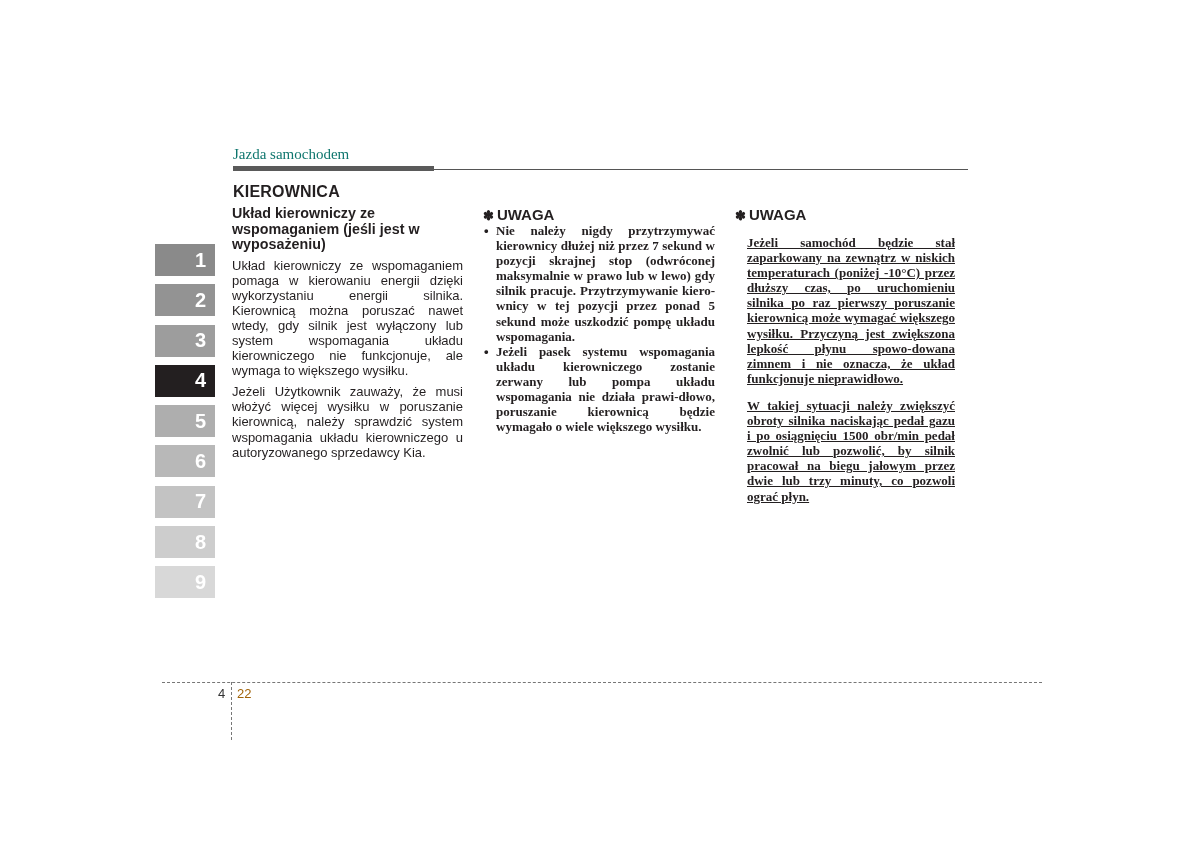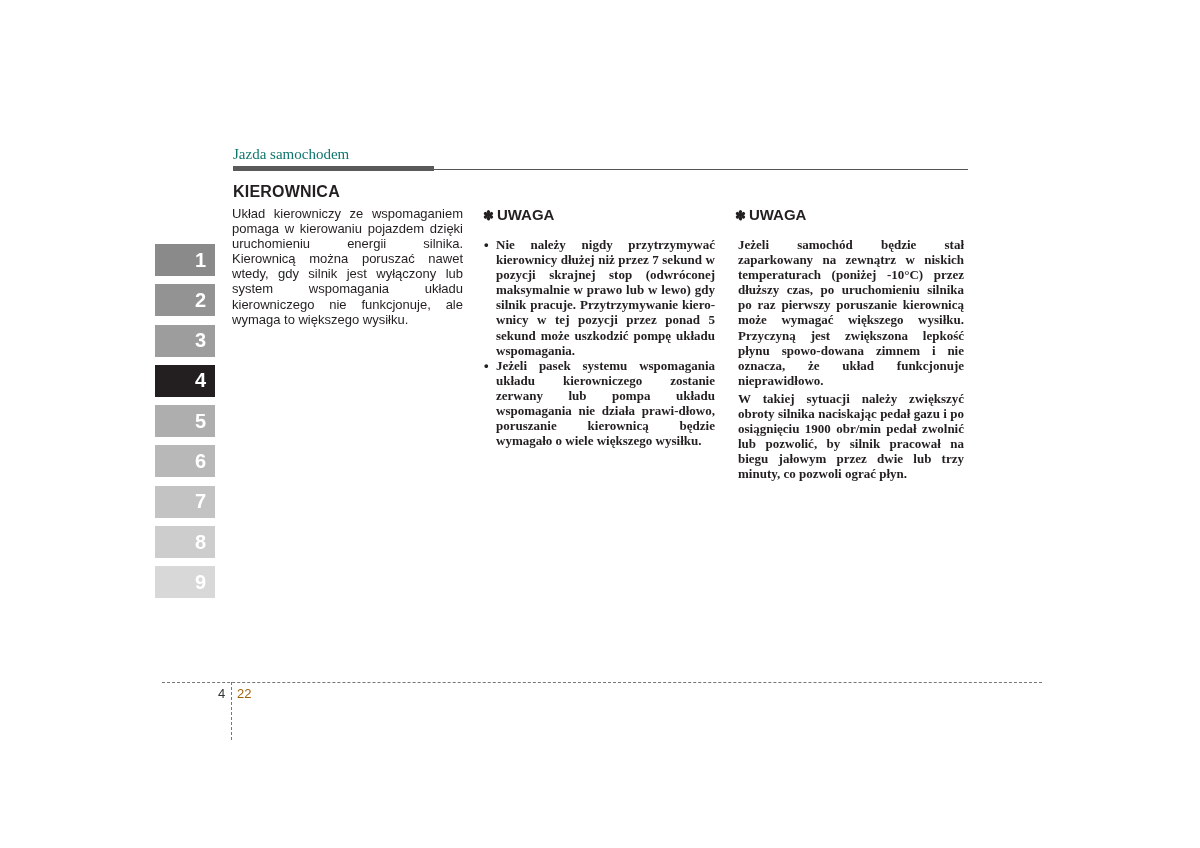--- a/index.html
+++ b/index.html
@@ -31,30 +31,30 @@
       position: absolute; left: 233px; top: 183px;
       font-weight: bold; font-size: 16px; letter-spacing: 0.2px;
     }
     .col1 { position: absolute; left: 232px; top: 206px; width: 231px; }
     .subheading { font-weight: bold; font-size: 14.3px; line-height: 15.5px; margin: 0 0 5px 0; }
     .body-p {
       font-size: 13px; line-height: 15.1px; text-align: justify; margin: 0 0 6px 0;
     }
     .col2 { position: absolute; left: 483px; top: 206px; width: 232px; }
     .col3 { position: absolute; left: 735px; top: 206px; width: 232px; }
-    .note-heading { font-weight: bold; font-size: 15px; margin: 0 0 14px 0; }
+    .note-heading { font-weight: bold; font-size: 15px; margin: 0 0 0 0; }
     .note-heading .star { font-size: 13px; margin-right: 3px; }
     .serif-b {
       font-family: "Liberation Serif", serif; font-weight: bold;
       font-size: 13px; line-height: 15.1px; text-align: justify; color: #231f20;
     }
     .bullets { list-style: none; margin: 0; padding: 0; }
     .bullets li { position: relative; padding-left: 13px; margin: 0; }
     .bullets li .dot { position: absolute; left: 1px; top: 0; font-family: "Liberation Sans", sans-serif; }
-    .note-p { margin: 3px; }
+    .note-p { margin: 12px; text-decoration: underline; }
     .footer-line {
       position: absolute; left: 162px; top: 682px; width: 880px; height: 0;
       border-top: 1px dashed #777;
     }
     .footer-vline {
       position: absolute; left: 231px; top: 682px; width: 0; height: 58px;
       border-left: 1px dashed #777;
     }
     .page-chapter { position: absolute; left: 218px; top: 686px; font-size: 13px; color: #333; }
     .page-number { position: absolute; left: 237px; top: 686px; font-size: 13px; color: #a16207; }
@@ -74,37 +74,39 @@
   <div class="tab" style="background: rgb(174, 174, 174);">5</div>
   <div class="tab" style="background: rgb(184, 184, 184);">6</div>
   <div class="tab" style="background: rgb(195, 195, 195);">7</div>
   <div class="tab" style="background: rgb(205, 205, 205);">8</div>
   <div class="tab" style="background: rgb(216, 216, 216);">9</div>
 </div>
 
 <div class="section-title">KIEROWNICA</div>
 
 <div class="col1">
-  <p class="body-p">Układ kierowniczy ze wspomaganiem pomaga w kierowaniu pojazdem dzięki uruchomieniu energii silnika. Kierownicą można poruszać nawet wtedy, gdy silnik jest wyłączony lub system wspomagania układu kierowniczego nie funkcjonuje, ale wymaga to większego wysiłku.</p>
+  <div class="subheading">Układ kierowniczy ze wspomaganiem (jeśli jest w wyposażeniu)</div>
+  <p class="body-p">Układ kierowniczy ze wspomaganiem pomaga w kierowaniu energii dzięki wykorzystaniu energii silnika. Kierownicą można poruszać nawet wtedy, gdy silnik jest wyłączony lub system wspomagania układu kierowniczego nie funkcjonuje, ale wymaga to większego wysiłku.</p>
+  <p class="body-p">Jeżeli Użytkownik zauważy, że musi włożyć więcej wysiłku w poruszanie kierownicą, należy sprawdzić system wspomagania układu kierowniczego u autoryzowanego sprzedawcy Kia.</p>
 </div>
 
 <div class="col2">
   <div class="note-heading">
     <span class="star">✽</span><span>UWAGA</span>
   </div>
   <ul class="bullets serif-b">
     <li><span class="dot">•</span><span>Nie należy nigdy przytrzymywać kierownicy dłużej niż przez 7 sekund w pozycji skrajnej stop (odwróconej maksymalnie w prawo lub w lewo) gdy silnik pracuje. Przytrzymywanie kiero-wnicy w tej pozycji przez ponad 5 sekund może uszkodzić pompę układu wspomagania.</span></li>
     <li><span class="dot">•</span><span>Jeżeli pasek systemu wspomagania układu kierowniczego zostanie zerwany lub pompa układu wspomagania nie działa prawi-dłowo, poruszanie kierownicą będzie wymagało o wiele większego wysiłku.</span></li>
   </ul>
 </div>
 
 <div class="col3">
   <div class="note-heading">
     <span class="star">✽</span><span>UWAGA</span>
   </div>
   <p class="note-p serif-b">Jeżeli samochód będzie stał zaparkowany na zewnątrz w niskich temperaturach (poniżej -10°C) przez dłuższy czas, po uruchomieniu silnika po raz pierwszy poruszanie kierownicą może wymagać większego wysiłku. Przyczyną jest zwiększona lepkość płynu spowo-dowana zimnem i nie oznacza, że układ funkcjonuje nieprawidłowo.</p>
-  <p class="note-p serif-b">W takiej sytuacji należy zwiększyć obroty silnika naciskając pedał gazu i po osiągnięciu 1900 obr/min pedał zwolnić lub pozwolić, by silnik pracował na biegu jałowym przez dwie lub trzy minuty, co pozwoli ograć płyn.</p>
+  <p class="note-p serif-b">W takiej sytuacji należy zwiększyć obroty silnika naciskając pedał gazu i po osiągnięciu 1500 obr/min pedał zwolnić lub pozwolić, by silnik pracował na biegu jałowym przez dwie lub trzy minuty, co pozwoli ograć płyn.</p>
 </div>
 
 <div class="footer-line"></div>
 <div class="footer-vline"></div>
 <div class="page-chapter">4</div>
 <div class="page-number">22</div>
 
 </body></html>

